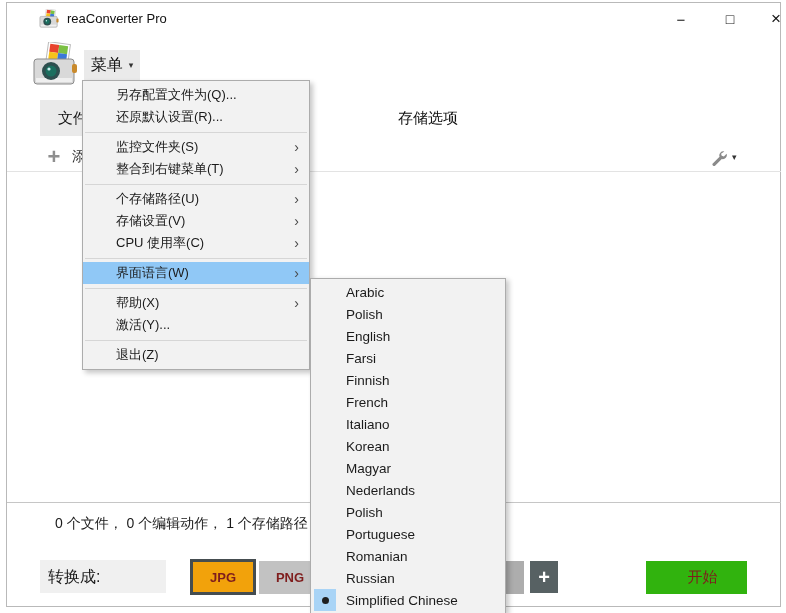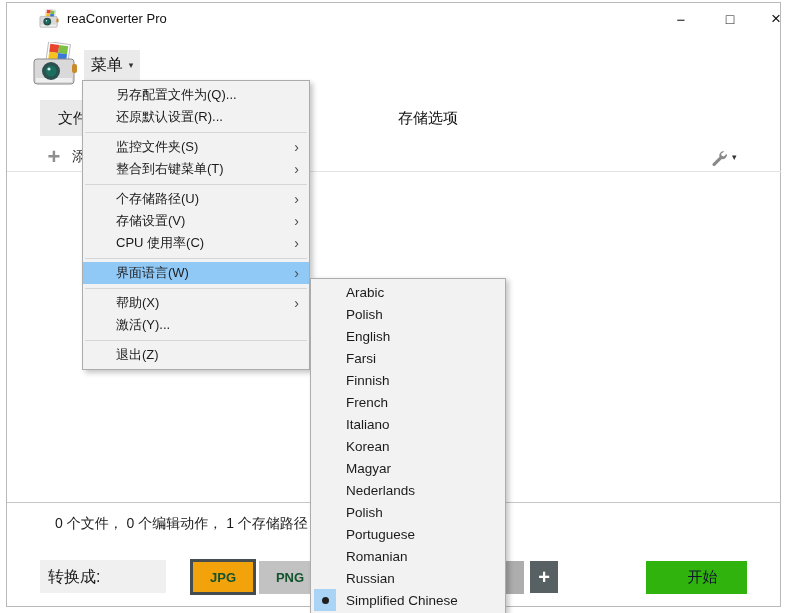--- a/index.html
+++ b/index.html
@@ -36,26 +36,26 @@
   .wrench-box .dd{font-size:9px;color:#333;}
 
   .hline1{position:absolute;left:7px;top:171px;width:774px;height:1px;background:#E3E3E3;z-index:1;}
   .hline2{position:absolute;left:7px;top:502px;width:774px;height:1px;background:#C6C6C6;z-index:1;}
 
   
   .status{position:absolute;left:55px;top:515px;font-size:14px;color:#1a1a1a;z-index:1;}
 
   
   .conv-box{position:absolute;left:40px;top:560px;width:126px;height:33px;background:#F0F0F0;line-height:33px;padding-left:8px;font-size:16px;color:#1a1a1a;z-index:1;}
-  .fmt{position:absolute;display:flex;align-items:center;justify-content:center;font-weight:bold;color:#14532d;z-index:1;}
+  .fmt{position:absolute;display:flex;align-items:center;justify-content:center;font-weight:bold;color:#7f1d1d;z-index:1;}
   .fmt-jpg{left:190px;top:559px;width:66px;height:36px;background:#F2A20B;border:3px solid #454D50;font-size:13px;}
   .fmt-png{left:259px;top:561px;width:62px;height:33px;background:#C2C2C2;font-size:13px;}
   .fmt-part{left:490px;top:561px;width:34px;height:33px;background:#ADADAD;z-index:1;position:absolute;}
   .add-fmt{position:absolute;left:530px;top:561px;width:28px;height:32px;background:#576163;color:#fff;font-size:20px;font-weight:bold;display:flex;align-items:center;justify-content:center;z-index:1;}
-  .start-btn{position:absolute;left:646px;top:561px;width:101px;height:33px;background:#31B30E;color:#0f172a;font-size:15px;display:flex;align-items:center;justify-content:center;z-index:1;padding-left:12px;}
+  .start-btn{position:absolute;left:646px;top:561px;width:101px;height:33px;background:#31B30E;color:#7f1d1d;font-size:15px;display:flex;align-items:center;justify-content:center;z-index:1;padding-left:12px;}
 
   
   #mainmenu{position:absolute;left:82px;top:80px;width:228px;background:#F2F2F2;border:1px solid #ACACAC;box-shadow:3px 3px 5px rgba(0,0,0,.22);padding:3px 0;z-index:20;}
   .mi{height:22px;display:flex;align-items:center;padding-left:33px;padding-right:10px;font-size:13px;color:#1b1b1b;cursor:default;}
   .mi .arr{margin-left:auto;color:#4a4a4a;font-size:14px;line-height:1;}
   .mi.hl{background:#90C8F6;}
   .msep{height:1px;background:#D6D6D6;margin:3.5px 2px;}
 
   
   #langmenu{position:absolute;left:310px;top:278px;width:196px;height:336px;background:#F2F2F2;border:1px solid #ACACAC;box-shadow:3px 2px 5px rgba(0,0,0,.22);padding-top:2px;z-index:21;overflow:hidden;}

